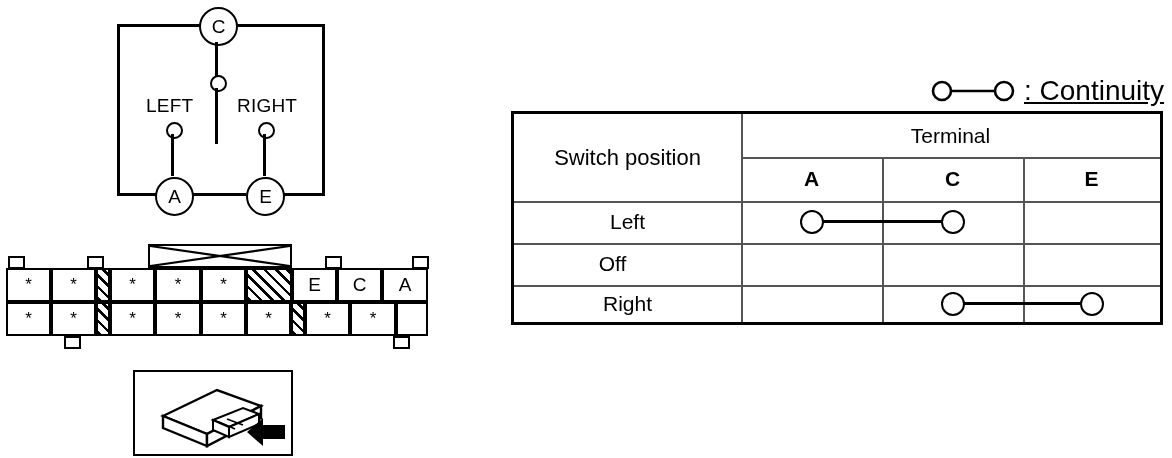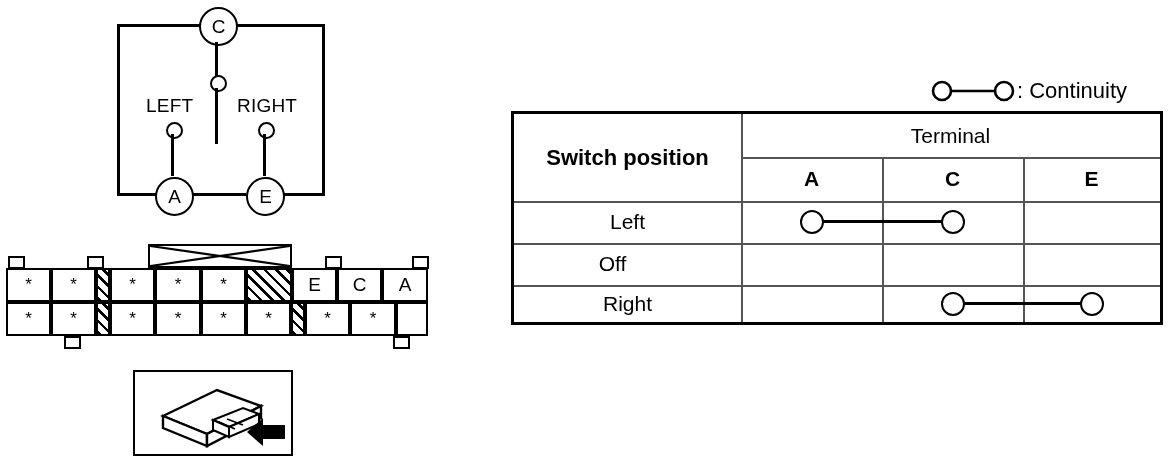--- a/index.html
+++ b/index.html
@@ -41,28 +41,28 @@
     background-image:repeating-linear-gradient(45deg,#000 0 2.6px,#fff 2.6px 8px);
   }
   .tab{position:absolute;border:2.2px solid #000;background:#fff;box-sizing:border-box;}
   .xbox{position:absolute;border:2.2px solid #000;background:#fff;box-sizing:border-box;}
 
   
   #inset{left:133px;top:370px;width:160px;height:86px;border:2.5px solid #000;background:#fff;box-sizing:border-box;}
 
   
   #legend{left:930px;top:78px;height:26px;display:flex;align-items:center;gap:0;}
-  #legend .lg-text{font-size:22px;margin-left:1px;white-space:nowrap;}
+  #legend .lg-text{font-size:28px;margin-left:8px;white-space:nowrap;text-decoration:underline;}
 
   
   #tbl{left:511px;top:111px;width:652px;height:214px;border:3px solid #000;box-sizing:border-box;background:#fff;}
   .tcell{position:absolute;box-sizing:border-box;display:flex;align-items:center;justify-content:center;}
   .vline{position:absolute;background:#555;width:1.6px;}
   .hline{position:absolute;background:#555;height:1.6px;}
-  .th-bold{font-size:22px;font-weight:bold;justify-content:center;}
+  .th-bold{font-size:22px;font-weight:normal;justify-content:center;}
   .th-term{font-size:21px;font-weight:normal;}
   .th-col{font-size:21px;font-weight:bold;}
   .td-pos{font-size:21px;}
   .dot{
     position:absolute;width:24px;height:24px;border:2.6px solid #000;
     border-radius:50%;background:#fff;box-sizing:border-box;
   }
   .link{position:absolute;height:2.6px;background:#000;}
 </style>
 </head>

